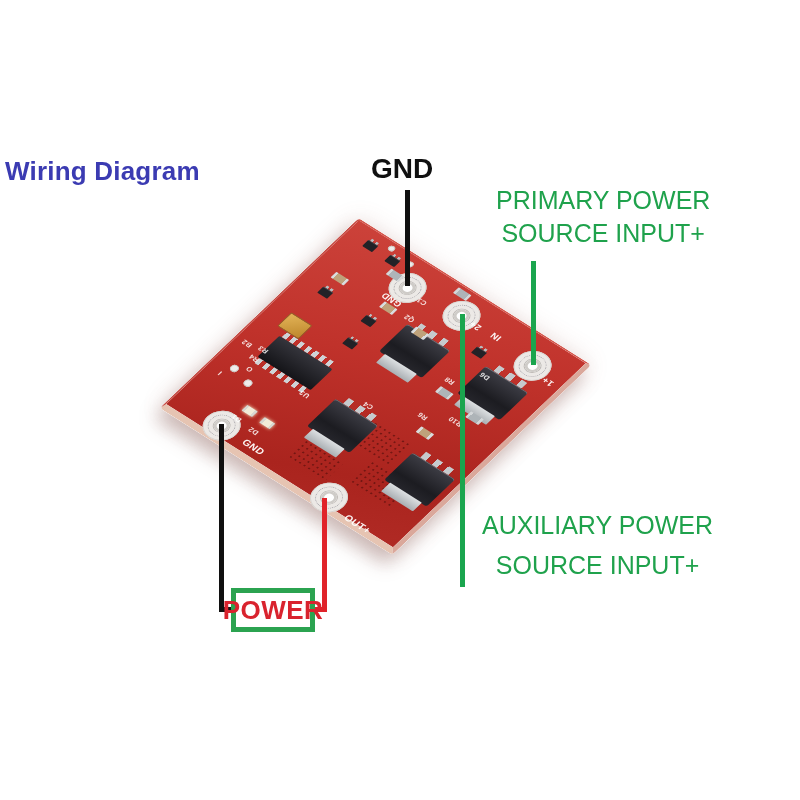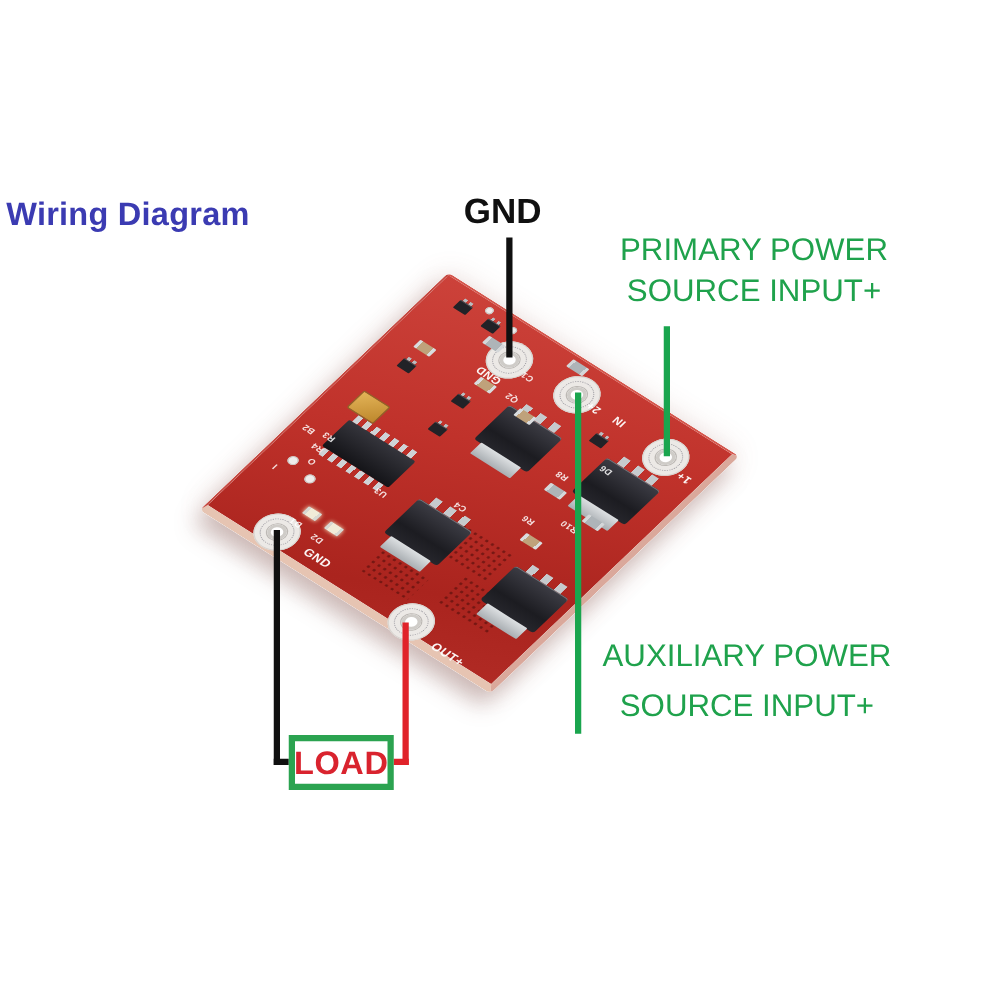--- a/index.html
+++ b/index.html
@@ -156,21 +156,21 @@
 
   <div class="wire black" style="left:405px;top:190px;width:5px;height:96px;"></div>
   <div class="wire green" style="left:531px;top:261px;width:5px;height:104px;"></div>
   <div class="wire green" style="left:460px;top:314px;width:5px;height:273px;"></div>
   <div class="wire black" style="left:219px;top:424px;width:5px;height:188px;"></div>
   <div class="wire black" style="left:219px;top:607px;width:14px;height:5px;"></div>
   <div class="wire red" style="left:322px;top:498px;width:5px;height:114px;"></div>
   <div class="wire red" style="left:314px;top:607px;width:13px;height:5px;"></div>
 
   <div class="abs load-box">
-    <span>LOAD</span>
+    <span>POWER</span>
   </div>
 
   <div class="abs title">Wiring Diagram</div>
   <div class="abs gnd-ann">GND</div>
   <div class="abs green-ann primary-ann">
     <div>PRIMARY POWER</div>
     <div>SOURCE INPUT+</div>
   </div>
   <div class="abs green-ann aux-ann">
     <div>AUXILIARY POWER</div>

